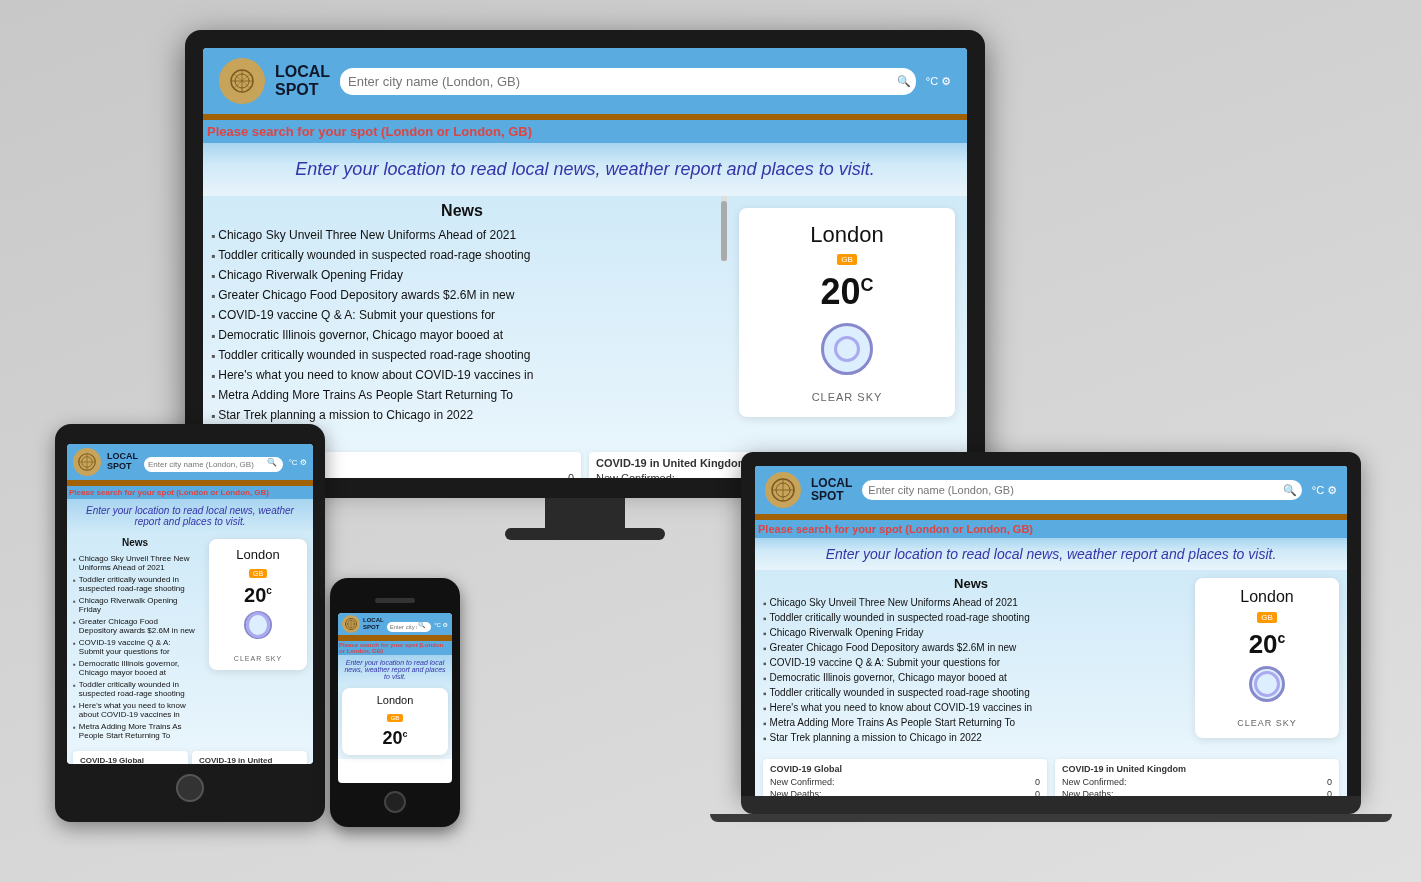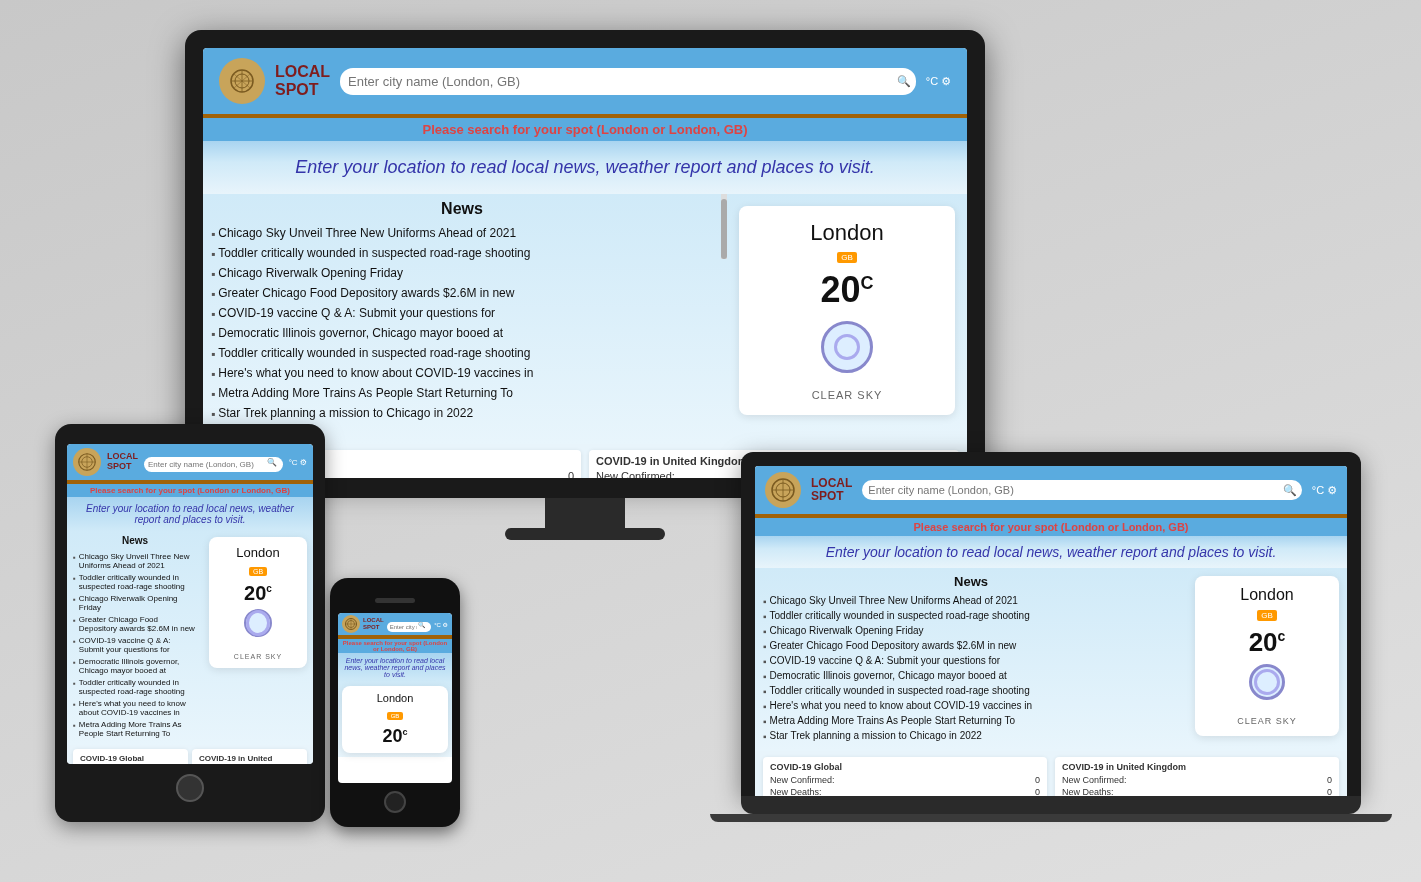--- a/index.html
+++ b/index.html
@@ -176,21 +176,21 @@
       align-items: center;
       justify-content: center;
       flex-shrink: 0;
     }
     .app-logo-circle svg {
       width: 24px;
       height: 24px;
     }
     .app-logo-text {
       font-weight: bold;
-      color: #7f1d1d;
+      color: #0f172a;
       font-size: 13px;
       line-height: 1.1;
       flex-shrink: 0;
     }
     .app-search-wrap {
       flex: 1;
       position: relative;
     }
     .app-search-input {
       width: 100%;
@@ -208,26 +208,25 @@
       font-size: 11px;
       color: #666;
     }
     .app-units {
       color: white;
       font-size: 11px;
       flex-shrink: 0;
     }
     .app-alert-bar {
       background: #5aabdf;
-      text-align: center;
       color: #d44;
       font-size: 11px;
       font-weight: bold;
       padding: 3px;
-      border-top: 4px solid #a16207;
+      border-top: 6px solid #a16207;
     }
     .app-tagline {
       text-align: center;
       color: #3535aa;
       font-style: italic;
       font-size: 13px;
       padding: 10px 16px;
       background: linear-gradient(180deg, #a8d4f0 0%, #d0eaf8 40%, #e8f4fb 100%);
     }
     .app-body {

